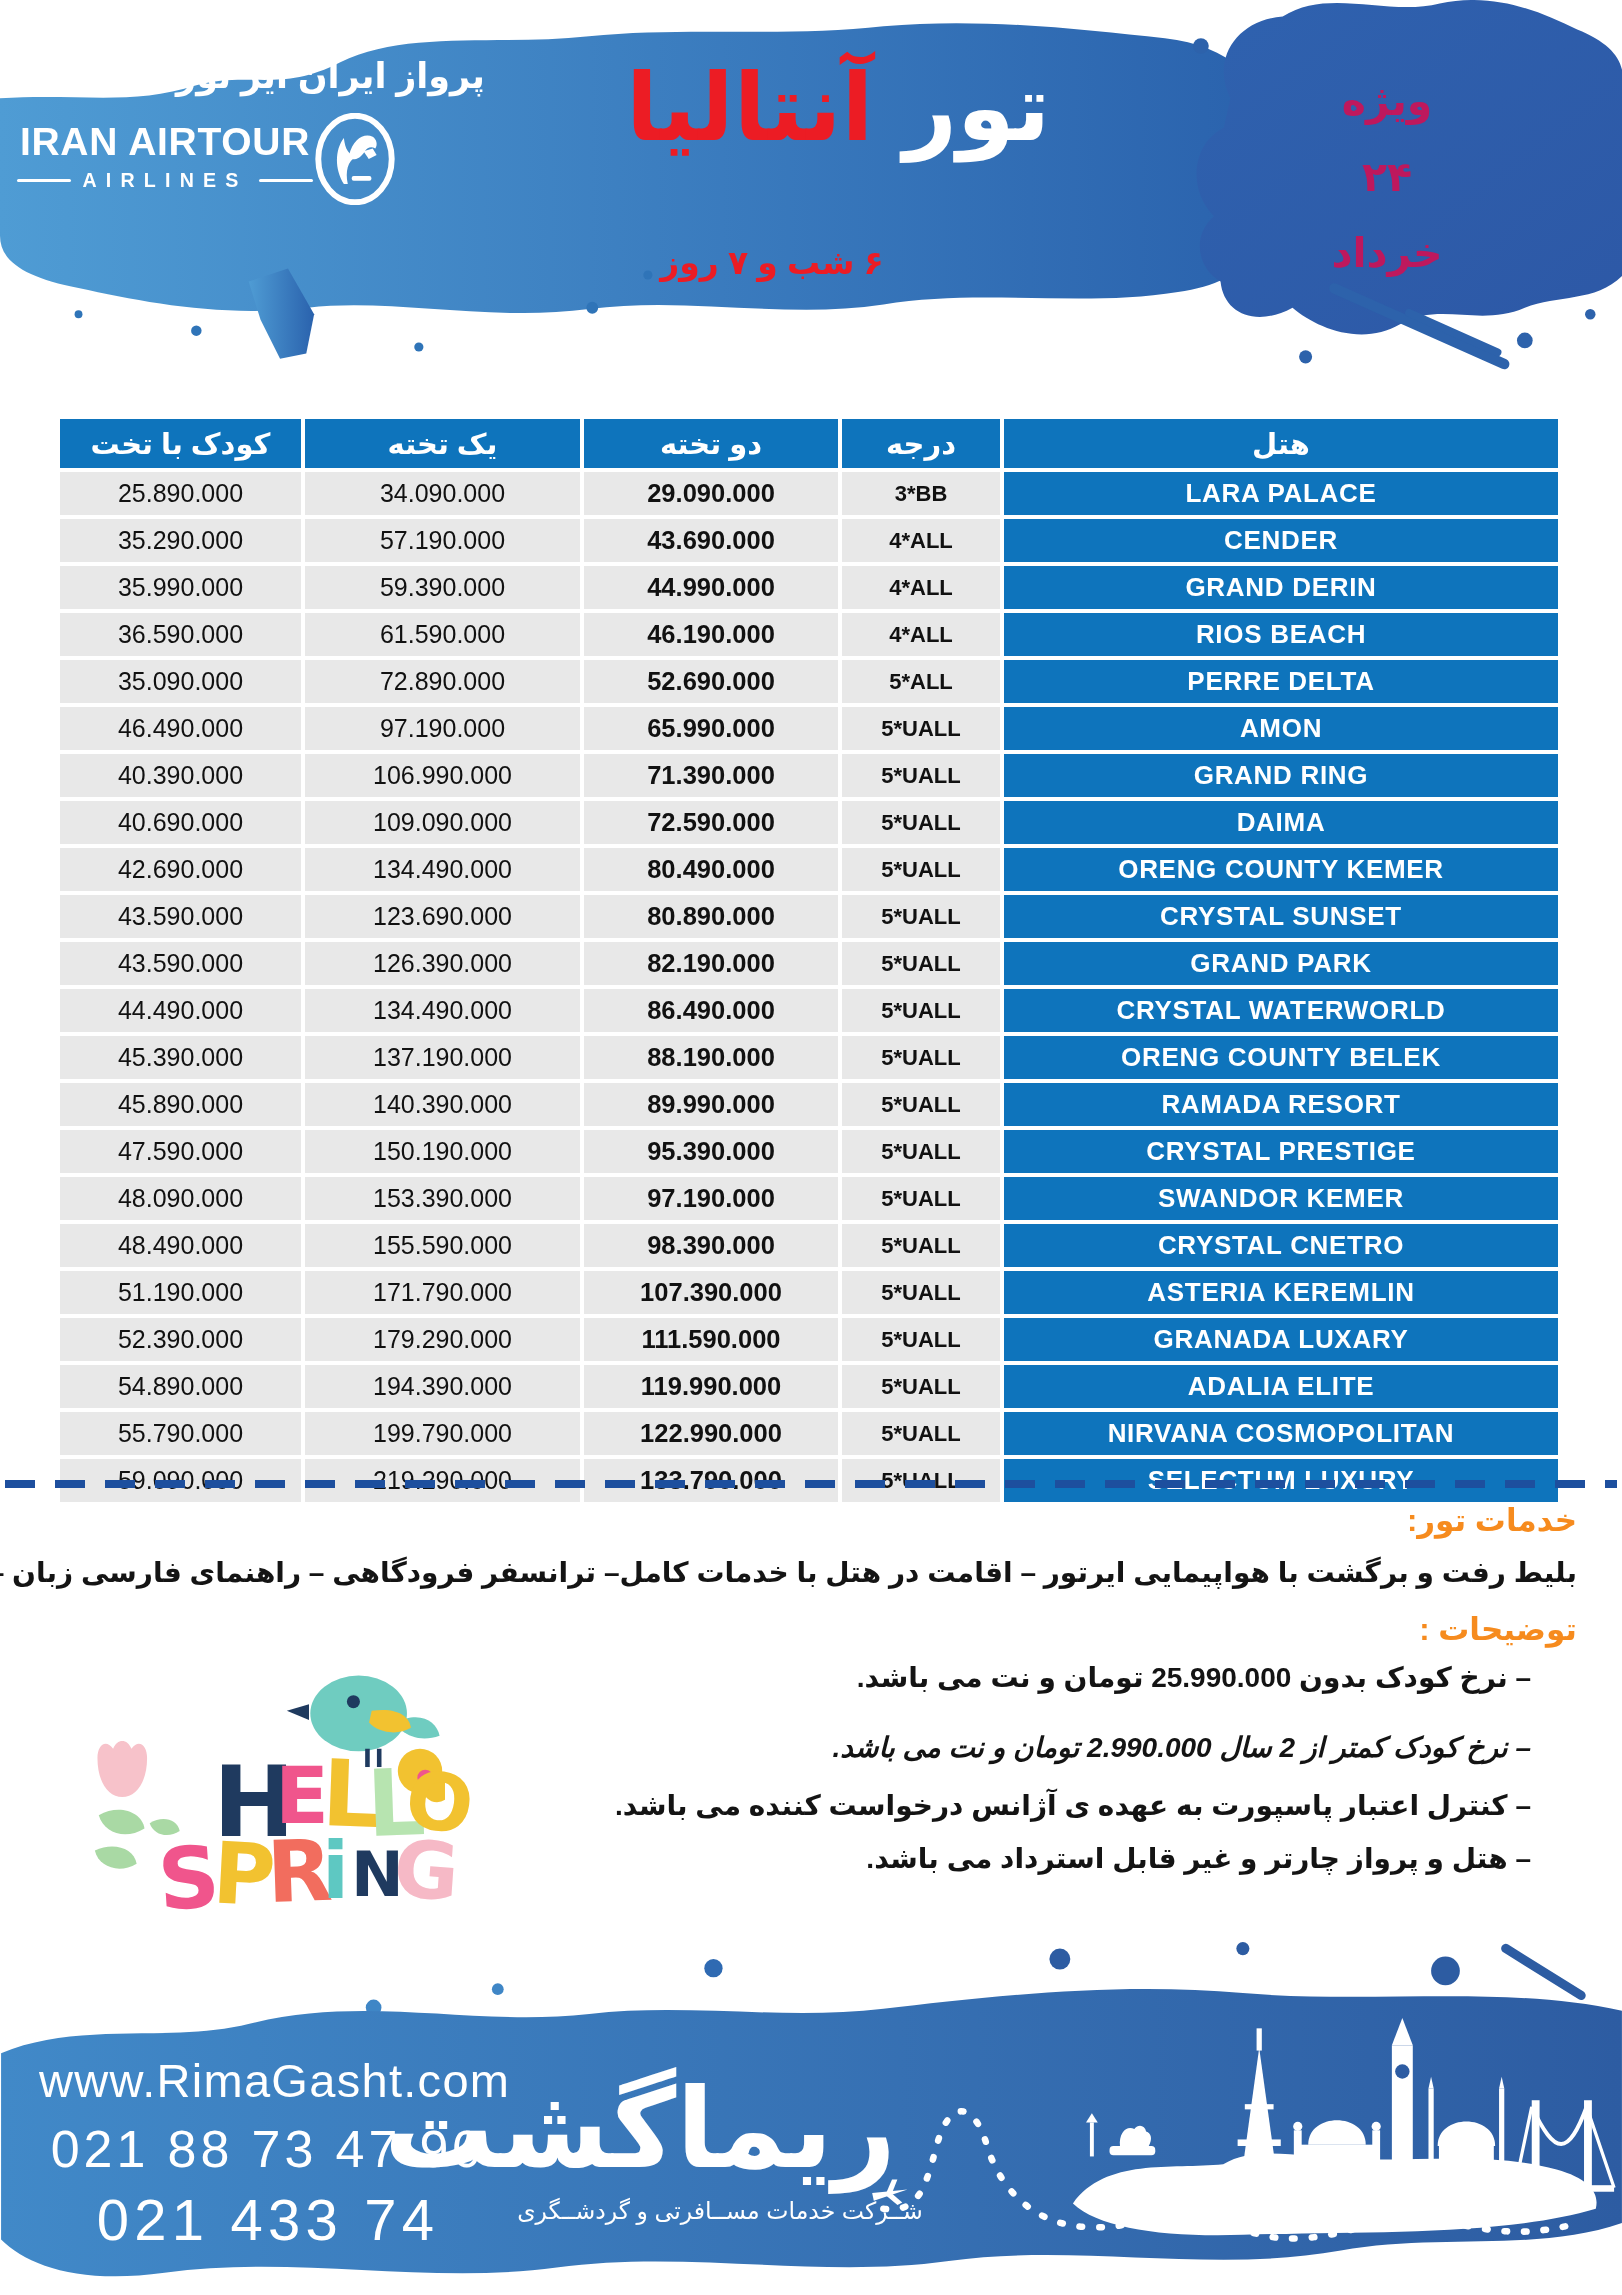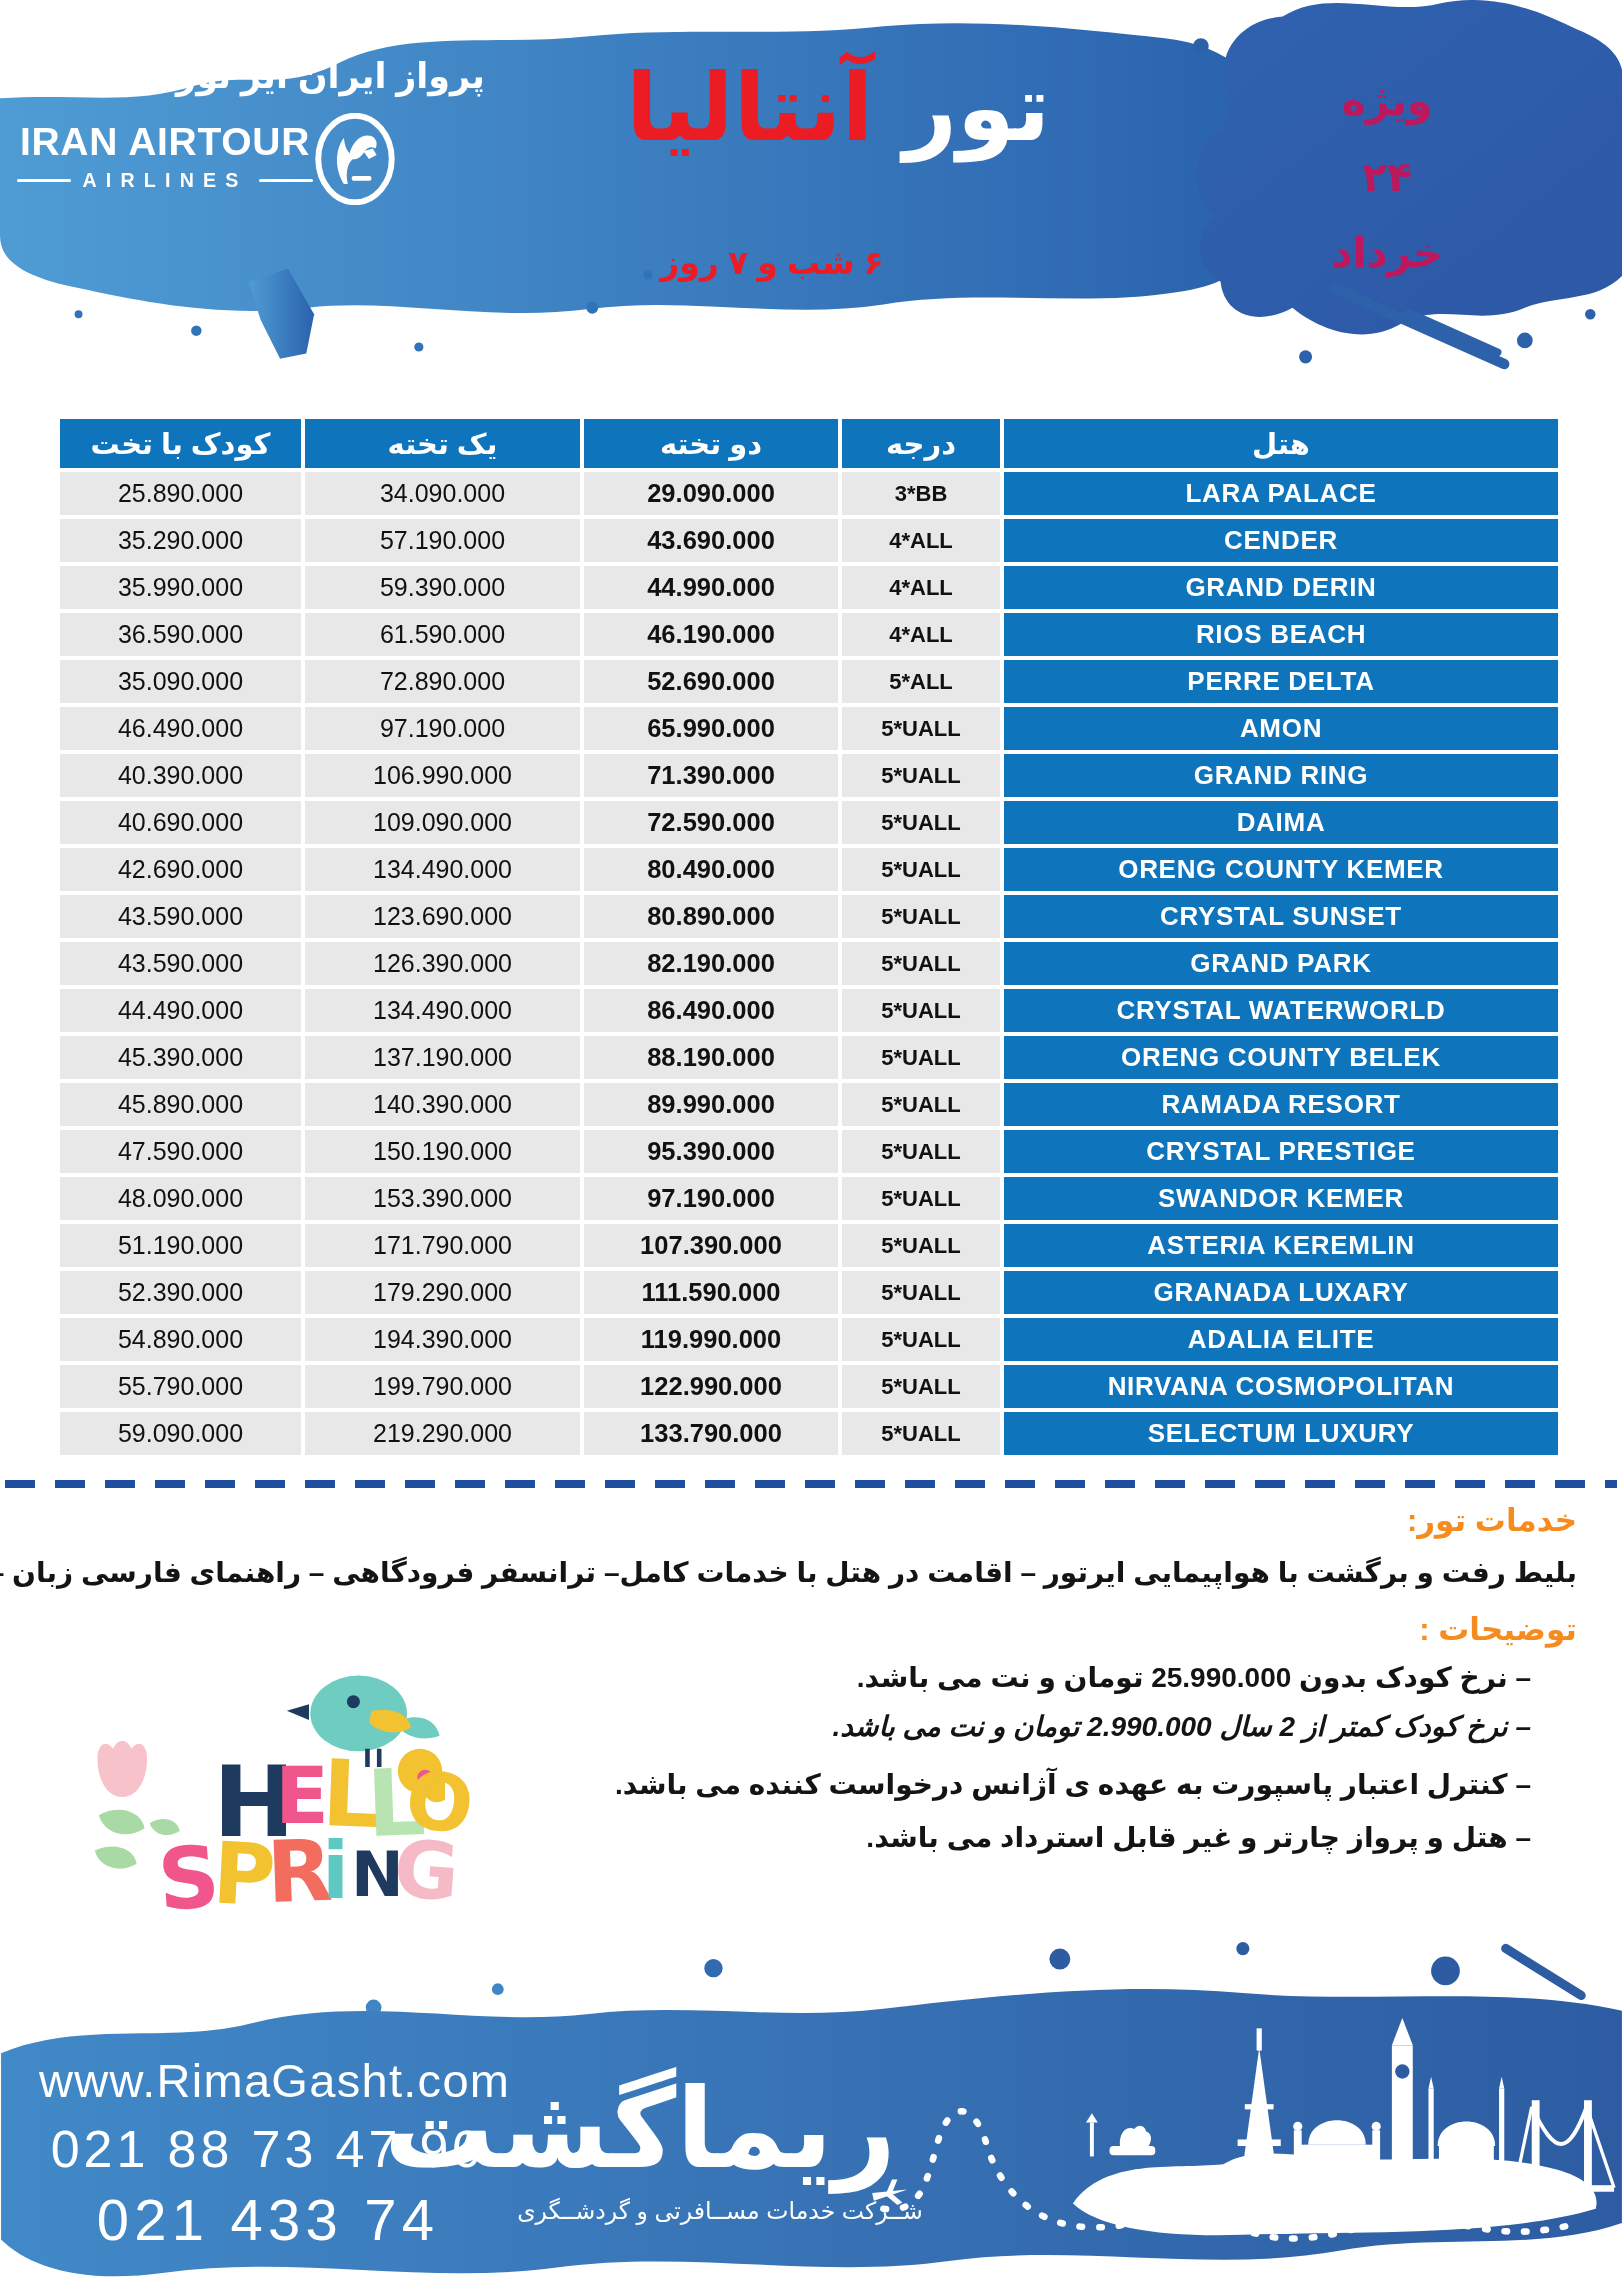--- a/index.html
+++ b/index.html
@@ -255,20 +255,27 @@
           <td class="c-hotel">CRYSTAL PRESTIGE</td>
         </tr>
         <tr>
           <td class="c-child">48.090.000</td>
           <td class="c-single">153.390.000</td>
           <td class="c-double">97.190.000</td>
           <td class="c-grade">5*UALL</td>
           <td class="c-hotel">SWANDOR KEMER</td>
         </tr>
         <tr>
+          <td class="c-child">48.490.000</td>
+          <td class="c-single">155.590.000</td>
+          <td class="c-double">98.390.000</td>
+          <td class="c-grade">5*UALL</td>
+          <td class="c-hotel">CRYSTAL CNETRO</td>
+        </tr>
+        <tr>
           <td class="c-child">51.190.000</td>
           <td class="c-single">171.790.000</td>
           <td class="c-double">107.390.000</td>
           <td class="c-grade">5*UALL</td>
           <td class="c-hotel">ASTERIA KEREMLIN</td>
         </tr>
         <tr>
           <td class="c-child">52.390.000</td>
           <td class="c-single">179.290.000</td>
           <td class="c-double">111.590.000</td>
@@ -298,21 +305,21 @@
         </tr>
       </tbody>
   </table>
 
   <div class="abs dashed-sep"></div>
 
   <div class="abs sec-heading" style="top:1502px">خدمات تور:</div>
   <div class="abs services-line" style="top:1556px">بلیط رفت و برگشت با هواپیمایی ایرتور –  اقامت در هتل  با خدمات کامل– ترانسفر فرودگاهی  –  راهنمای فارسی  زبان  –  بیمه مسافرتی</div>
   <div class="abs sec-heading" style="top:1611px">توضیحات :</div>
   <div class="abs" style="left:131px;right:46px;top:1661px">
-      <div class="note-line abs" style="top: 0px; position: relative; margin-bottom: 16px;">– نرخ کودک بدون 25.990.000 تومان و نت می باشد.</div>
+      <div class="note-line abs" style="top: 0px; position: relative; margin-bottom: 37px;">– نرخ کودک بدون 25.990.000 تومان و نت می باشد.</div>
       <div class="note-line abs" style="top: 0px; position: relative; margin-bottom: 25px; font-style: italic;">– نرخ کودک کمتر از 2 سال  2.990.000  تومان و نت  می باشد.</div>
       <div class="note-line abs" style="top: 0px; position: relative; margin-bottom: 19.6px;">– کنترل اعتبار پاسپورت به عهده ی آژانس درخواست کننده می باشد.</div>
       <div class="note-line abs" style="top: 0px; position: relative; margin-bottom: 19.6px;">– هتل و پرواز چارتر و غیر قابل استرداد می باشد.</div>
     </div>
 
   <div class="abs hello">
     <svg class="abs" style="left:0;top:0" width="366" height="222" viewBox="0 0 560 340">
 
       <g>
         <ellipse cx="428" cy="62" rx="74" ry="58" fill="#6fccc0"></ellipse>

